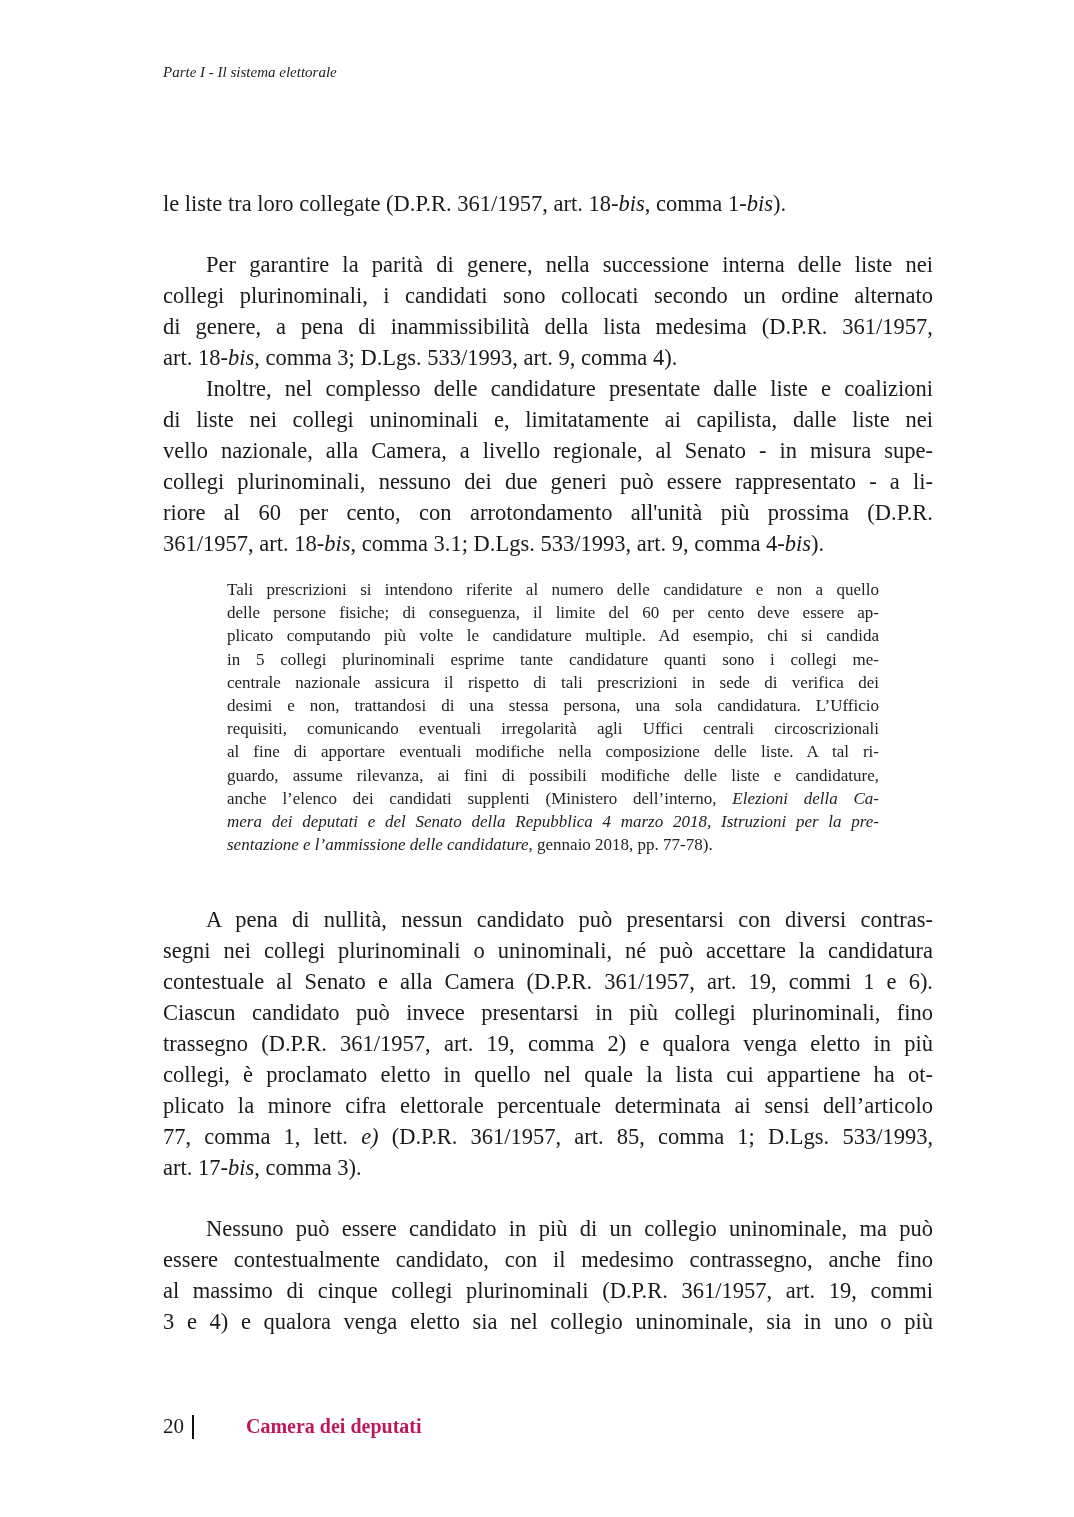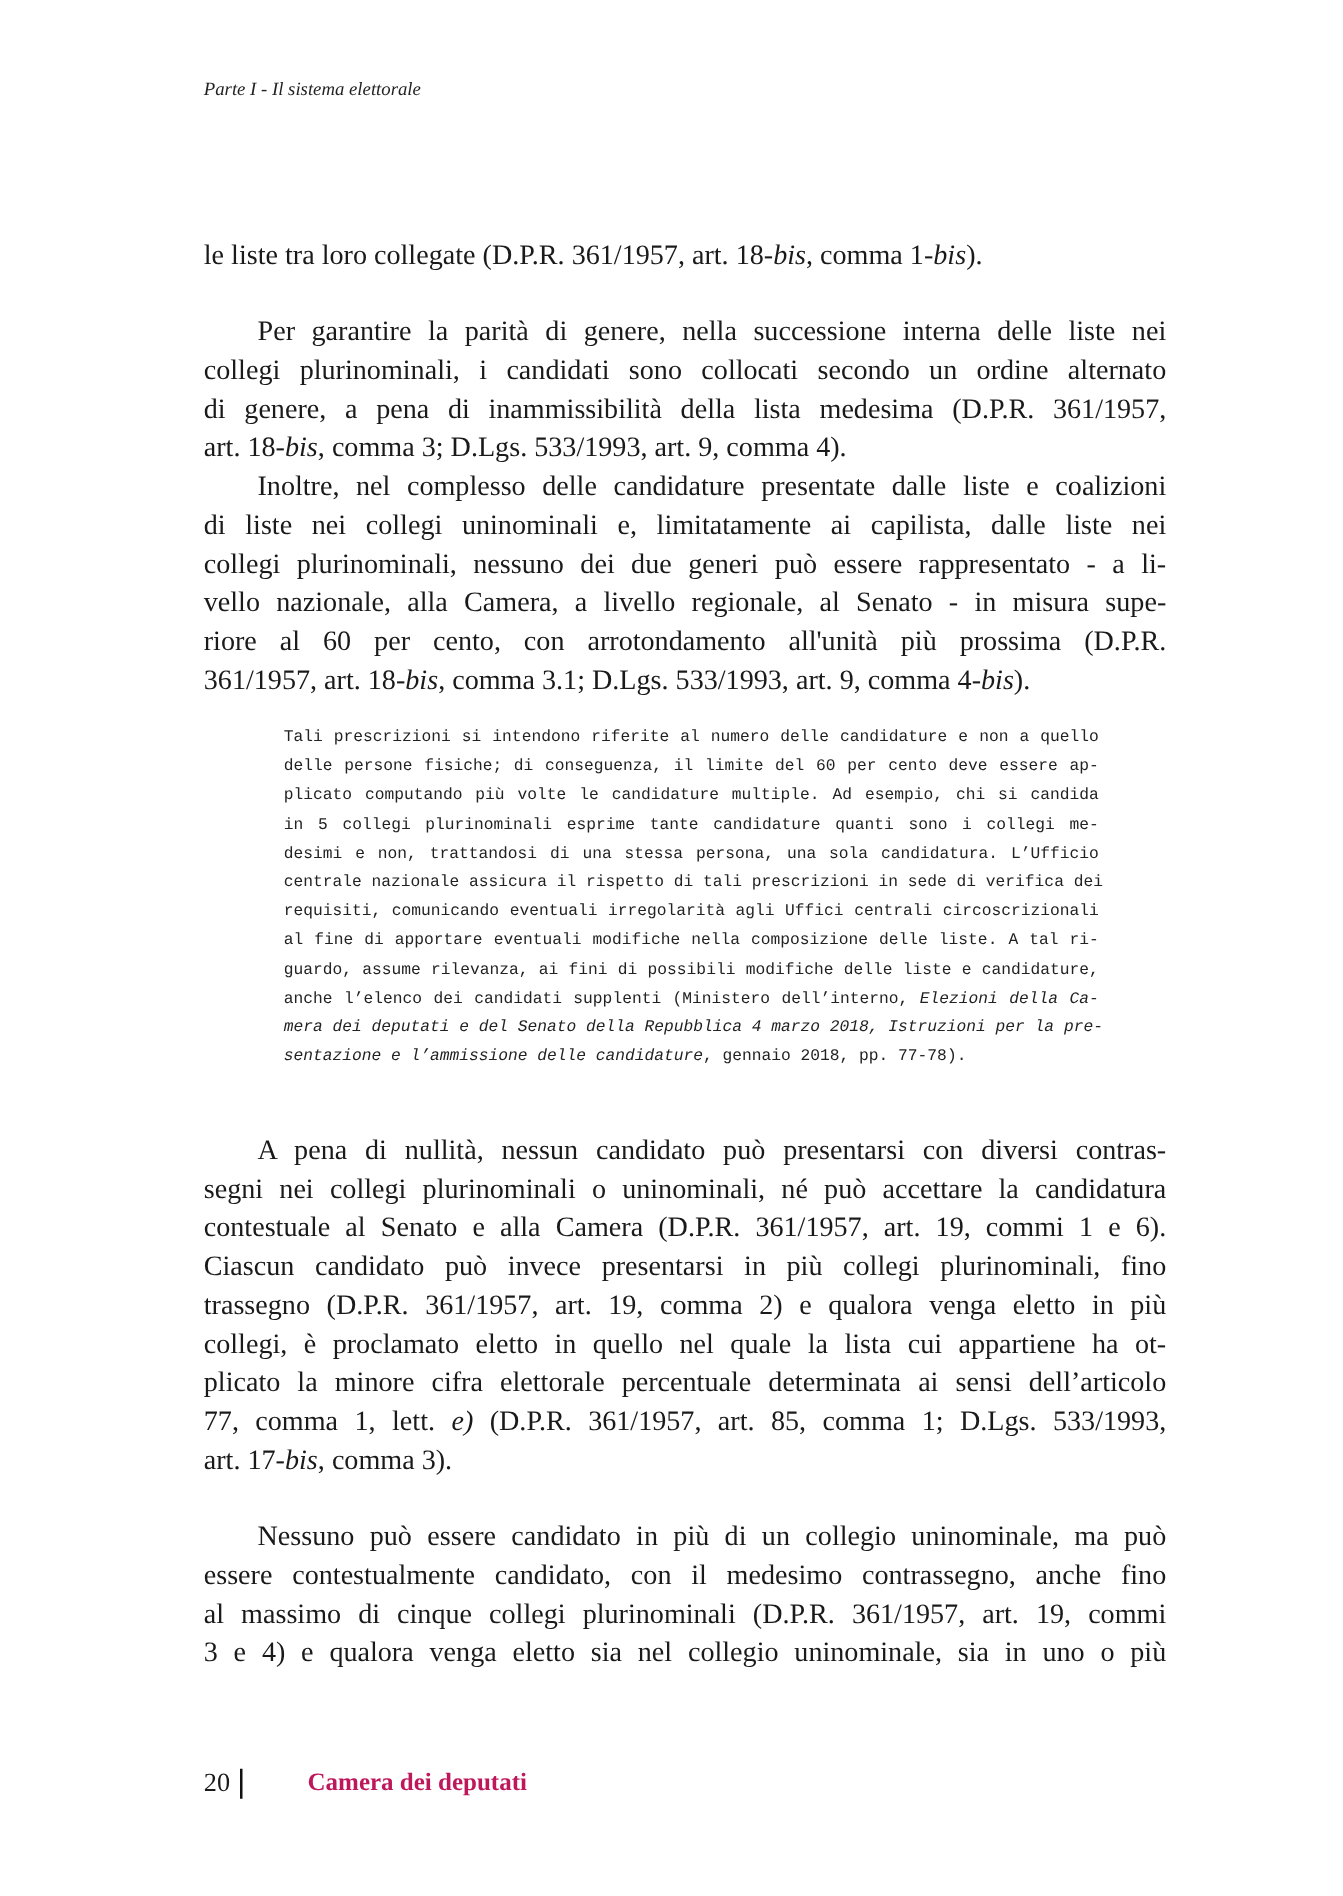--- a/index.html
+++ b/index.html
@@ -4,21 +4,21 @@
 <style>
   html, body { margin: 0; padding: 0; background: #ffffff; }
   body { width: 1074px; height: 1517px; position: relative; overflow: hidden;
          font-family: "Liberation Serif", "DejaVu Serif", serif; color: #1a1a1a; }
   .running-head { position: absolute; left: 163px; top: 64px; font-size: 15px; font-style: italic; color: #222; }
   .body-text { position: absolute; left: 163px; width: 770px; font-size: 22.5px; line-height: 31px;
                text-align: justify; text-align-last: left; }
   .line { display: block; white-space: nowrap; text-align: justify; text-align-last: justify; }
   .line.last { text-align-last: left; }
   .indent { padding-left: 43px; }
-  .note { position: absolute; left: 227px; width: 652px; font-size: 13px; line-height: 23.2px; color: #222; font-family: Liberation Mono, monospace; }
+  .note { position: absolute; left: 227px; width: 652px; font-size: 17px; line-height: 23.2px; color: #222; }
   .note .line { text-align-last: justify; }
   .note .line.last { text-align-last: left; }
   i { font-style: italic; }
   .footer { position: absolute; left: 163px; top: 1414px; font-size: 20px; display: flex; align-items: center; }
   .page-number { font-weight: normal; font-size: 21px; }
   .footer-rule { display: inline-block; width: 2px; height: 24px; background: #111; margin-left: 8px; margin-right: 52px; }
   .footer-pub { font-size: 20px; color: #be185d; font-weight: bold; }
 </style>
 </head>
 <body>
@@ -32,33 +32,33 @@
 <div class="body-text" style="top:249px;">
     <span class="line indent"><span>Per garantire la parità di genere, nella successione interna delle liste nei</span></span>
     <span class="line"><span>collegi plurinominali, i candidati sono collocati secondo un ordine alternato</span></span>
     <span class="line"><span>di genere, a pena di inammissibilità della lista medesima (D.P.R. 361/1957,</span></span>
     <span class="line last"><span>art. 18-</span><i>bis</i><span>, comma 3; D.Lgs. 533/1993, art. 9, comma 4).</span></span>
   </div>
 
 <div class="body-text" style="top:373px;">
     <span class="line indent"><span>Inoltre, nel complesso delle candidature presentate dalle liste e coalizioni</span></span>
     <span class="line"><span>di liste nei collegi uninominali e, limitatamente ai capilista, dalle liste nei</span></span>
+    <span class="line"><span>vello nazionale, alla Camera, a livello regionale, al Senato - in misura supe-</span></span>
     <span class="line"><span>collegi plurinominali, nessuno dei due generi può essere rappresentato - a li-</span></span>
-    <span class="line"><span>vello nazionale, alla Camera, a livello regionale, al Senato - in misura supe-</span></span>
     <span class="line"><span>riore al 60 per cento, con arrotondamento all'unità più prossima (D.P.R.</span></span>
     <span class="line last"><span>361/1957, art. 18-</span><i>bis</i><span>, comma 3.1; D.Lgs. 533/1993, art. 9, comma 4-</span><i>bis</i><span>).</span></span>
   </div>
 
 <div class="note" style="top:578px;">
     <span class="line"><span>Tali prescrizioni si intendono riferite al numero delle candidature e non a quello</span></span>
     <span class="line"><span>delle persone fisiche; di conseguenza, il limite del 60 per cento deve essere ap-</span></span>
     <span class="line"><span>plicato computando più volte le candidature multiple. Ad esempio, chi si candida</span></span>
     <span class="line"><span>in 5 collegi plurinominali esprime tante candidature quanti sono i collegi me-</span></span>
+    <span class="line"><span>centrale nazionale assicura il rispetto di tali prescrizioni in sede di verifica dei</span></span>
     <span class="line"><span>desimi e non, trattandosi di una stessa persona, una sola candidatura. L’Ufficio</span></span>
-    <span class="line"><span>centrale nazionale assicura il rispetto di tali prescrizioni in sede di verifica dei</span></span>
     <span class="line"><span>requisiti, comunicando eventuali irregolarità agli Uffici centrali circoscrizionali</span></span>
     <span class="line"><span>al fine di apportare eventuali modifiche nella composizione delle liste. A tal ri-</span></span>
     <span class="line"><span>guardo, assume rilevanza, ai fini di possibili modifiche delle liste e candidature,</span></span>
     <span class="line"><span>anche l’elenco dei candidati supplenti (Ministero dell’interno, </span><i>Elezioni della Ca-</i></span>
     <span class="line"><i>mera dei deputati e del Senato della Repubblica 4 marzo 2018, Istruzioni per la pre-</i></span>
     <span class="line last"><i>sentazione e l’ammissione delle candidature</i><span>, gennaio 2018, pp. 77-78).</span></span>
   </div>
 
 <div class="body-text" style="top:904px;">
     <span class="line indent"><span>A pena di nullità, nessun candidato può presentarsi con diversi contras-</span></span>

